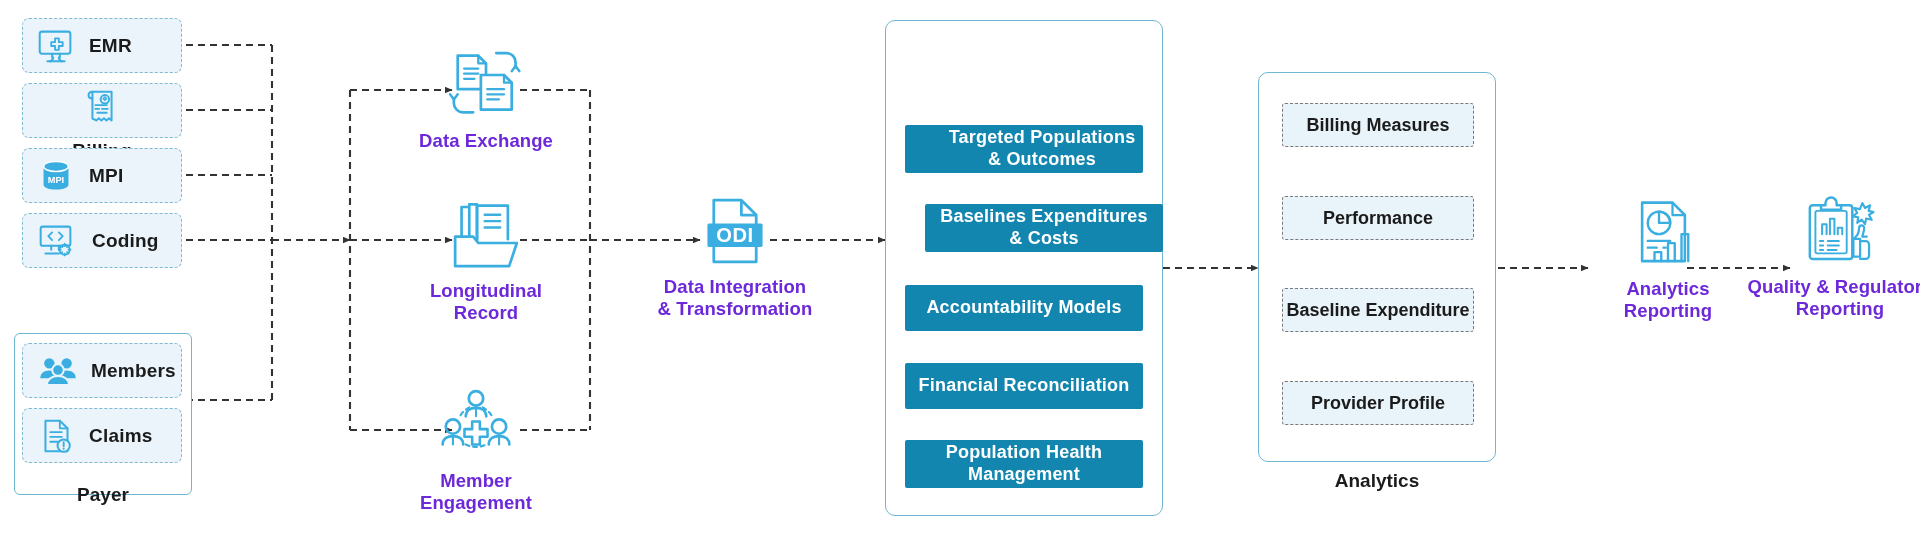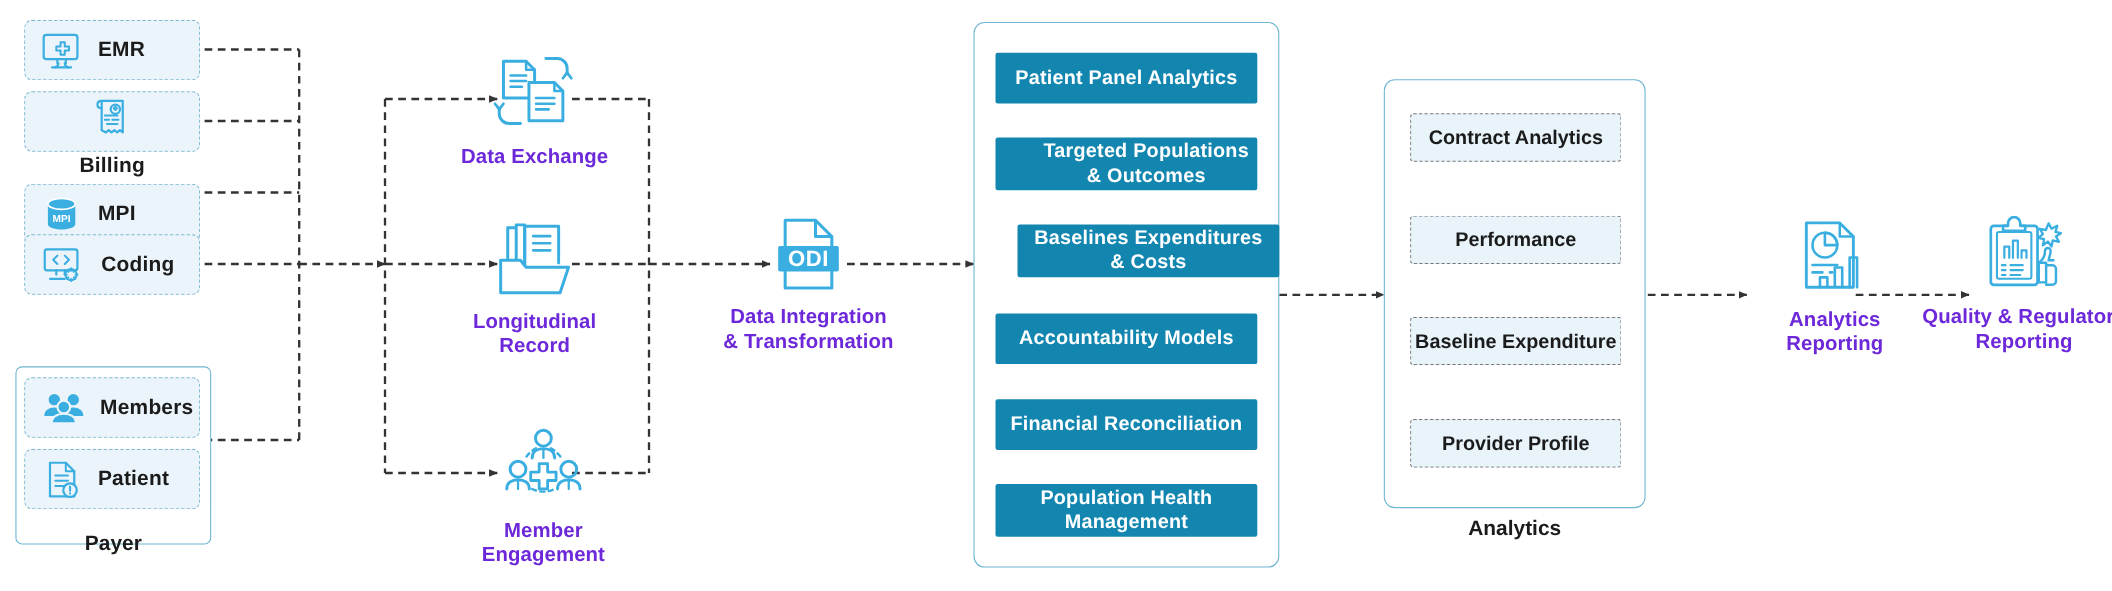--- a/index.html
+++ b/index.html
@@ -128,21 +128,21 @@
         <path d="M14 8h20v30l-2.7-2.2-2.6 2.2-2.7-2.2-2.6 2.2-2.7-2.2-2.6 2.2L14 36z"></path>
         <path d="M14 8c-2.6 0-4 1.7-4 3.7S11.4 15 14 15"></path>
         <circle cx="27" cy="16" r="4.4"></circle>
         <path d="M27 13.6l1.6 1.6-1.6 1.6-1.6-1.6z" stroke-width="1.7"></path>
         <path d="M17 22h12M17 26h4M24 26h6M19 30h10" stroke-width="1.9"></path>
       </svg>
     </span>
     <span class="lbl">Billing</span>
   </div>
 
-  <div class="src-card" style="left:22px;top:148px;width:160px;height:55px;margin-top:19px;">
+  <div class="src-card" style="left:22px;top:148px;width:160px;height:55px;">
     <span class="ico">
       <svg viewBox="0 0 48 48" width="46" height="46">
         <g fill="#3aaee0">
           <path d="M11 14c0 3 5.9 5.2 13 5.2S37 17 37 14v19c0 3-5.9 5.2-13 5.2S11 36 11 33z"></path>
           <ellipse cx="24" cy="14" rx="13" ry="5.2"></ellipse>
         </g>
         <ellipse cx="24" cy="14" rx="13" ry="5.2" fill="none" stroke="#ffffff" stroke-width="1.6"></ellipse>
         <text x="24" y="31" text-anchor="middle" fill="#ffffff" font-family="Liberation Sans, sans-serif" font-size="9.6" font-weight="700">MPI</text>
       </svg>
     </span>
@@ -179,21 +179,21 @@
   <div class="src-card" style="left:22px;top:408px;width:160px;height:55px;">
     <span class="ico">
       <svg viewBox="0 0 48 48" width="46" height="46" fill="none" stroke="#3aaee0" stroke-width="2.1" stroke-linecap="round" stroke-linejoin="round">
         <path d="M13 8h15l8 8v24H13z"></path>
         <path d="M28 8v8h8" stroke-width="1.9"></path>
         <path d="M18 20h12M18 25h12M18 30h8" stroke-width="1.9"></path>
         <circle cx="32" cy="34" r="6.4" fill="#eaf4fa"></circle>
         <path d="M32 30.6v4M32 37.1v.2" stroke-width="2"></path>
       </svg>
     </span>
-    <span class="lbl">Patient</span>
+    <span class="lbl">Claims</span>
   </div>
 
   <div class="node" style="left:394px;top:48px;width:184px;">
     <span class="ico">
       <svg viewBox="0 0 64 56" width="86" height="72" fill="none" stroke="#3aaee0" stroke-width="2.1" stroke-linecap="round" stroke-linejoin="round">
         <path d="M10 6h16l6 6v20H10z"></path>
         <path d="M26 6v6h6" stroke-width="1.8"></path>
         <path d="M15 16h11M15 20h11M15 24h8" stroke-width="1.8"></path>
         <path d="M28 21h18l6 6v21H28z" fill="#ffffff"></path>
         <path d="M46 21v6h6" stroke-width="1.8"></path>
@@ -213,21 +213,21 @@
         <path d="M13 34V7h6v27M19 34V5h6v29"></path>
         <path d="M25 32V6h24v26"></path>
         <path d="M31 13h12M31 18h12M31 23h12" stroke-width="1.9"></path>
         <path d="M8 30h14l4 5h30l-6 18H8z" fill="#ffffff"></path>
       </svg>
     </span>
     <span class="cap">Longitudinal
 Record</span>
   </div>
 
-  <div class="node" style="left:402px;top:388px;width:184px;align-items:center;">
+  <div class="node" style="left:384px;top:388px;width:184px;align-items:center;">
     <span class="ico">
       <svg viewBox="0 0 64 56" width="82" height="72" fill="none" stroke="#3aaee0" stroke-width="2.1" stroke-linecap="round" stroke-linejoin="round">
         <circle cx="32" cy="8" r="5.6"></circle>
         <path d="M24 22c0-4.4 3.6-6.6 8-6.6s8 2.2 8 6.6"></path>
         <path d="M32 15.4v6.6" stroke-width="1.6"></path>
         <circle cx="14" cy="30" r="5.6"></circle>
         <path d="M6 44c0-4.4 3.6-6.6 8-6.6s8 2.2 8 6.6"></path>
         <path d="M14 37.4V44" stroke-width="1.6"></path>
         <circle cx="50" cy="30" r="5.6"></circle>
         <path d="M42 44c0-4.4 3.6-6.6 8-6.6s8 2.2 8 6.6"></path>
@@ -248,34 +248,33 @@
         <rect x="3" y="26" width="52" height="22" rx="1.5" fill="#3aaee0"></rect>
         <text x="29" y="43.6" text-anchor="middle" fill="#ffffff" font-family="Liberation Sans, sans-serif" font-size="19" font-weight="700" letter-spacing="0.5">ODI</text>
       </svg>
     </span>
     <span class="cap">Data Integration
 &amp; Transformation</span>
   </div>
 
   <div class="panel" style="left:885px;top:20px;width:278px;height:496px;"></div>
 
-  <div class="cap-chip" style="left:905px;top:48px;width:238px;height:46px;">Patient Panel Analytics</div>
   <div class="cap-chip" style="left:905px;top:125px;width:238px;height:48px;padding-left:36px;">Targeted Populations
 &amp; Outcomes</div>
   <div class="cap-chip" style="left:905px;top:204px;width:238px;height:48px;margin-left:20px;">Baselines Expenditures
 &amp; Costs</div>
   <div class="cap-chip" style="left:905px;top:285px;width:238px;height:46px;">Accountability Models</div>
   <div class="cap-chip" style="left:905px;top:363px;width:238px;height:46px;">Financial Reconciliation</div>
   <div class="cap-chip" style="left:905px;top:440px;width:238px;height:48px;">Population Health
 Management</div>
 
   <div class="panel" style="left:1258px;top:72px;width:238px;height:390px;"></div>
   <div class="group-caption" style="left:1258px;top:470px;width:238px;">Analytics</div>
 
-  <div class="an-chip" style="left:1282px;top:103px;width:192px;height:44px;">Contract Analytics</div>
+  <div class="an-chip" style="left:1282px;top:103px;width:192px;height:44px;">Billing Measures</div>
   <div class="an-chip" style="left:1282px;top:196px;width:192px;height:44px;">Performance</div>
   <div class="an-chip" style="left:1282px;top:288px;width:192px;height:44px;">Baseline Expenditure</div>
   <div class="an-chip" style="left:1282px;top:381px;width:192px;height:44px;">Provider Profile</div>
 
   <div class="node" style="left:1588px;top:198px;width:160px;">
     <span class="ico">
       <svg viewBox="0 0 64 62" width="72" height="70" fill="none" stroke="#3aaee0" stroke-width="2.3" stroke-linecap="round" stroke-linejoin="round">
         <path d="M9 4h27l11 11v41H9z"></path>
         <path d="M36 4v11h11" stroke-width="2"></path>
         <circle cx="24" cy="22" r="10" stroke-width="2.1"></circle>

